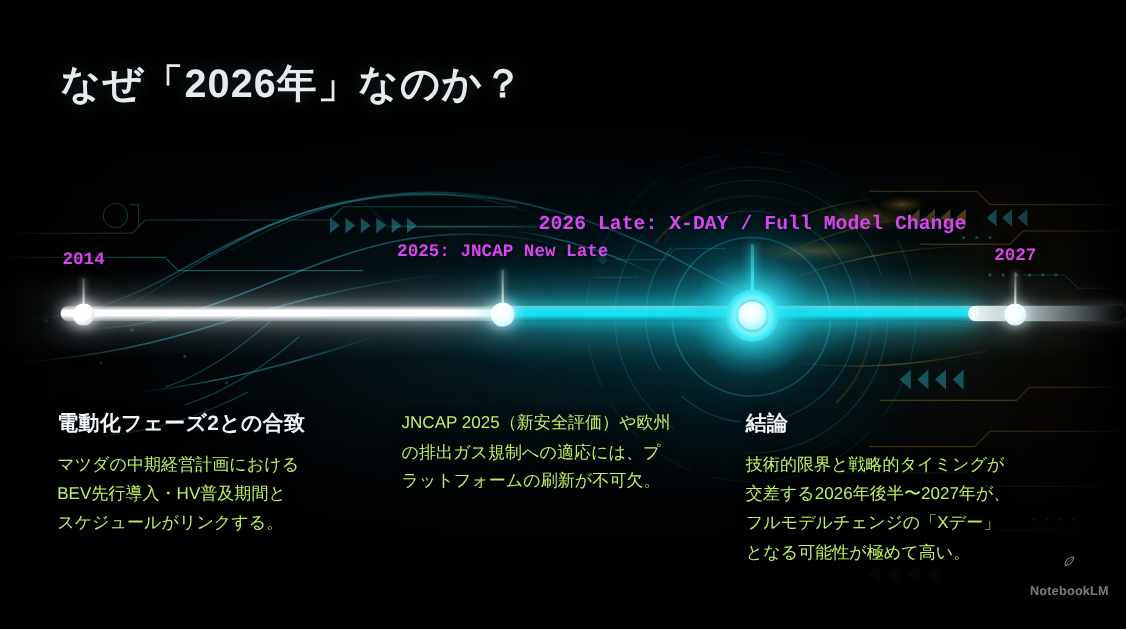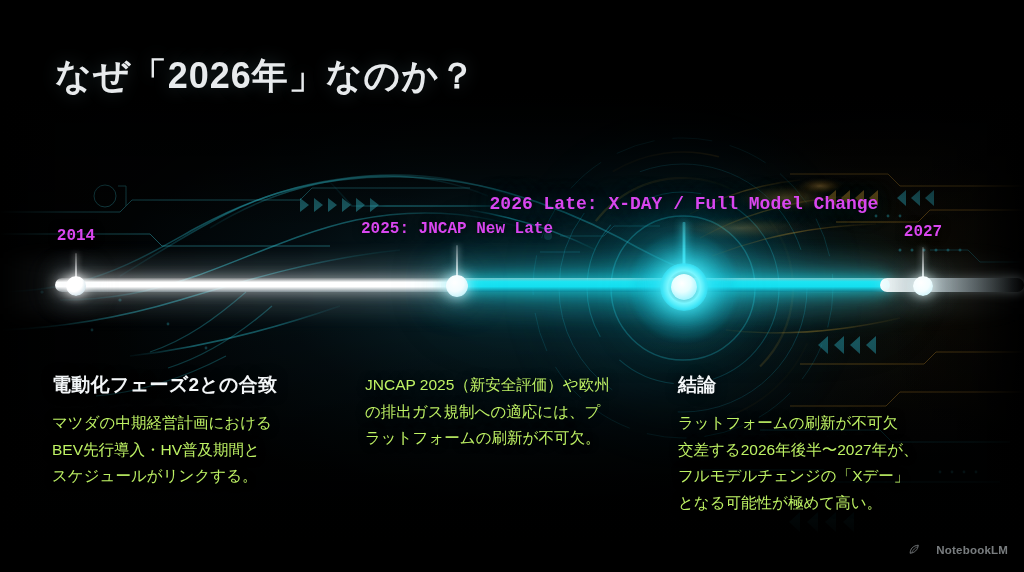--- a/index.html
+++ b/index.html
@@ -202,23 +202,24 @@
     font-size: 15.5px;
     line-height: 1.72;
     color: #bef264;
     white-space: pre-line;
     text-shadow: 0 0 10px rgba(0,0,0,0.8);
   }
 
   
   #watermark {
     position: absolute;
-    right: 16px; bottom: 16px;
+    right: 16px; bottom: 28px;
     display: flex; align-items: center; gap: 15px;
     opacity: 0.58;
+    flex-direction: column;
   }
   #watermark .wm-text {
     font-size: 11.5px; font-weight: 600;
     color: #cfd6da; letter-spacing: 0.2px;
   }
   #watermark svg { display: block; }
 </style>
 </head>
 <body>
 
@@ -419,21 +420,21 @@
 BEV先行導入・HV普及期間と
 スケジュールがリンクする。</div>
     </div>
     <div class="col">
       <div class="col-body">JNCAP 2025（新安全評価）や欧州
 の排出ガス規制への適応には、プ
 ラットフォームの刷新が不可欠。</div>
     </div>
     <div class="col">
       <div class="col-head">結論</div>
-      <div class="col-body">ラットフォームの刷新が不可欠
+      <div class="col-body">技術的限界と戦略的タイミングが
 交差する2026年後半〜2027年が、
 フルモデルチェンジの「Xデー」
 となる可能性が極めて高い。</div>
     </div>
   </div>
 
   <div id="watermark">
     <span>
       <svg width="13" height="13" viewBox="0 0 24 24" fill="none" aria-hidden="true">
         <path d="M4 19 C 4 11 9 5 19 4 C 18 13 12 18 4 19 Z" stroke="#cfd6da" stroke-width="1.7" stroke-linejoin="round" fill="none"></path>

